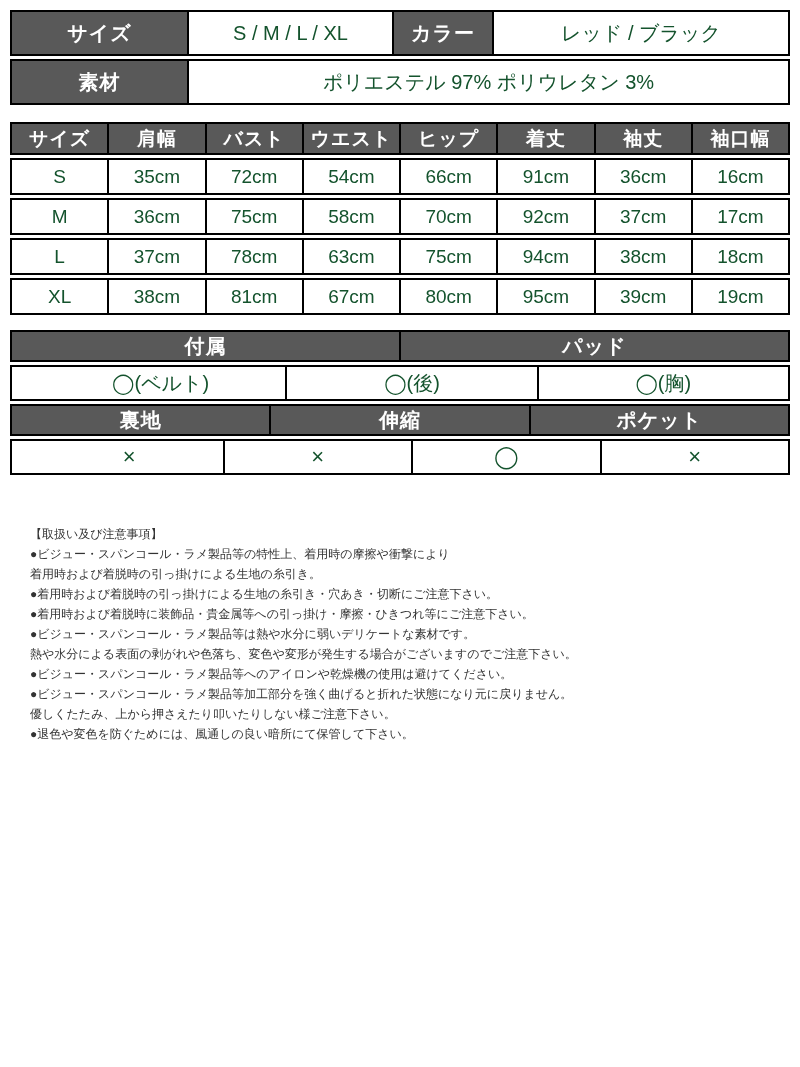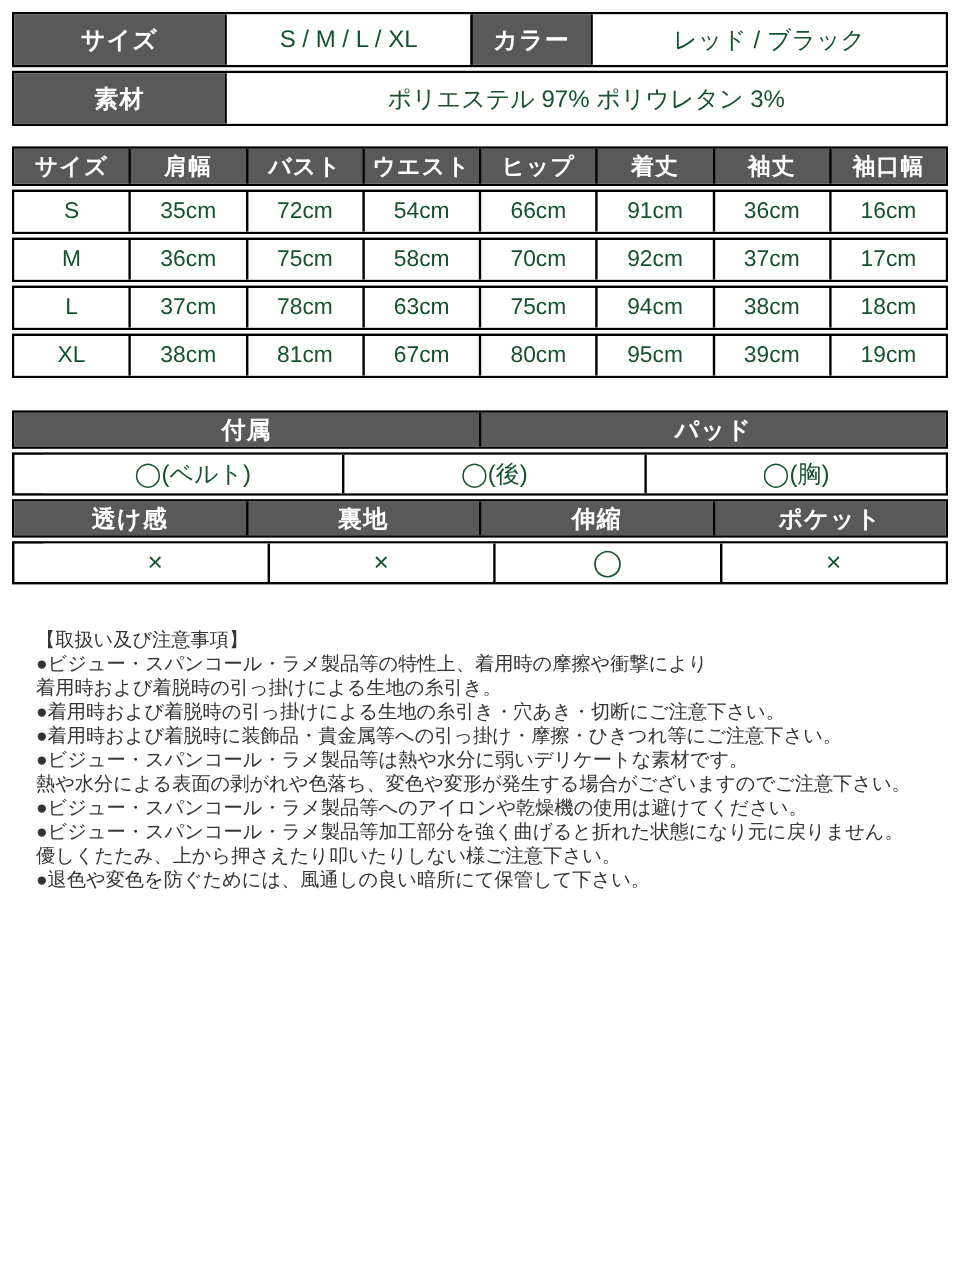--- a/index.html
+++ b/index.html
@@ -11,25 +11,25 @@
           font-size: 20px; color: #14532d; background: #fff; overflow: hidden; white-space: nowrap; }
   .cell + .cell { border-left: 2px solid #000; }
   .cell.head { background: #595959; color: #ffffff; font-weight: bold; letter-spacing: 1px; }
   .w175 { flex: 0 0 175px; } .w205 { flex: 0 0 205px; } .w100 { flex: 0 0 100px; }
   .flex1 { flex: 1 1 0; } .eq { flex: 1 1 0; }
   #spec-table { top: 10px; } #spec-table .row { height: 46px; }
   #size-chart { top: 122px; }
   #size-chart .row.hdr { height: 33px; } #size-chart .row.data { height: 37px; }
   #size-chart .cell { font-size: 19px; }
   #features1 { top: 330px; } #features2 { top: 404px; }
-  #features1 .row.hdr, #features2 .row.hdr { height: 32px; margin-top: 12px; }
+  #features1 .row.hdr, #features2 .row.hdr { height: 32px; }
   #features1 .row.data, #features2 .row.data { height: 36px; padding-left: 24px; }
   .mark { font-size: 22px; }
   #notes { position: absolute; left: 30px; top: 524px; width: 745px; }
-  .note-line { font-size: 16px; line-height: 20px; color: #333333; white-space: nowrap; }
+  .note-line { font-size: 12px; line-height: 20px; color: #333333; white-space: nowrap; }
   .note-title { margin-bottom: 0px; }
 </style>
 </head>
 <body>
 
 <div class="page">
 
   <div class="tbl" id="spec-table">
     <div class="row">
       <div class="cell head w175">サイズ</div>
@@ -103,21 +103,20 @@
     </div>
     <div class="row data">
       <div class="cell eq">◯(ベルト)</div>
       <div class="cell eq">◯(後)</div>
       <div class="cell eq">◯(胸)</div>
     </div>
   </div>
 
   <div class="tbl" id="features2">
     <div class="row hdr">
-      <div class="cell head eq">透け感</div>
       <div class="cell head eq">裏地</div>
       <div class="cell head eq">伸縮</div>
       <div class="cell head eq">ポケット</div>
     </div>
     <div class="row data">
       <div class="cell eq mark">×</div>
       <div class="cell eq mark">×</div>
       <div class="cell eq mark">◯</div>
       <div class="cell eq mark">×</div>
     </div>

